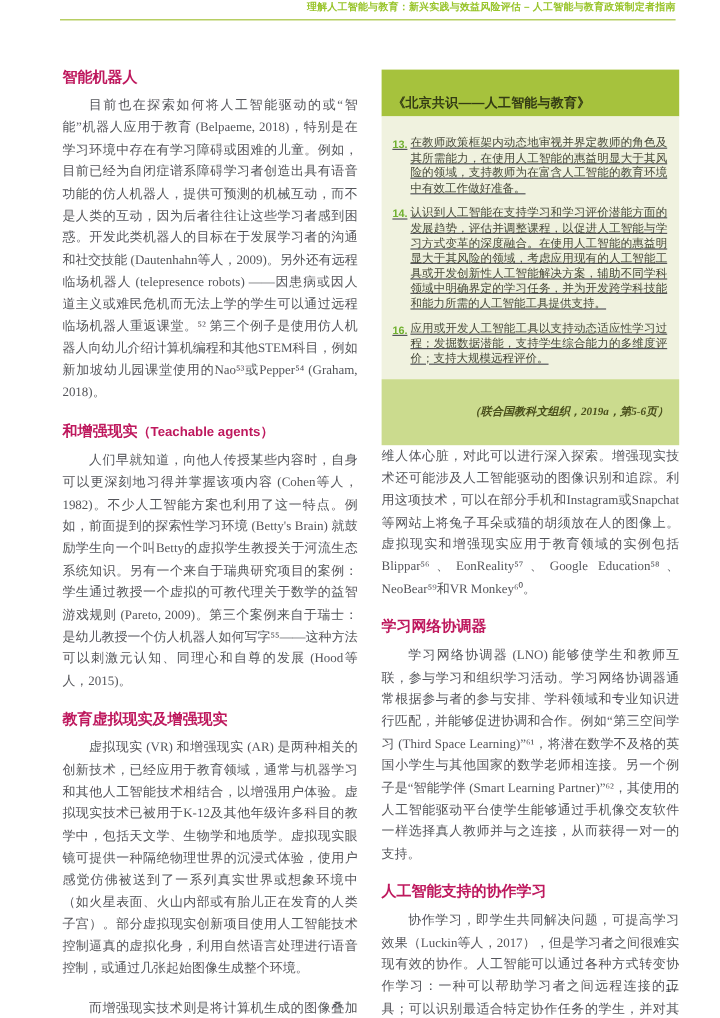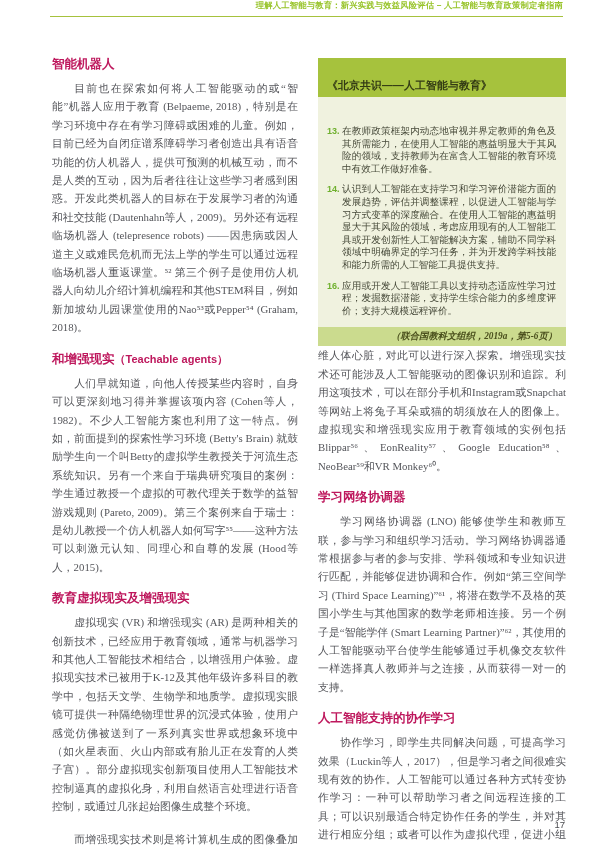--- a/index.html
+++ b/index.html
@@ -40,32 +40,32 @@
   p.no-indent{text-indent:0;}
   .after-box{margin-top:19px;}
 
   
   .quote-box{margin-top:6px;}
   .quote-box-header{
     background:#a6c23d;color:#333b14;
     font-family:"Liberation Sans", sans-serif;font-weight:bold;
     font-size:10.8px;padding:21px 9px 4px 9px;letter-spacing:.2px;
   }
-  .quote-box-body{background:#f0f2df;padding:20px 10px 10px 9px;}
+  .quote-box-body{background:#f0f2df;padding:9px 10px 10px 9px;text-decoration:underline;}
   .box-item{display:flex;margin-top:8px;}
   .box-num{
     font-family:"Liberation Sans", sans-serif;font-weight:bold;
     color:#6fb02e;font-size:9px;flex:0 0 15px;width:15px;padding-top:1px;
   }
   .box-text{
     font-size:9.6px;line-height:12.6px;color:#474a3a;text-align:justify;
   }
   .quote-box-footer{
     background:#cbdb8e;color:#4a4f1c;font-size:9.3px;font-weight:bold;
-    font-style:italic;text-align:right;padding:3px 9px;
+    font-style:italic;text-align:right;padding:21px 9px;
   }
 
   .page-number{
     position:absolute;right:35px;bottom:18px;
     font-family:"Liberation Sans", sans-serif;font-size:9.5px;color:#4a4b4f;
   }
 </style>
 </head>
 <body>
 

